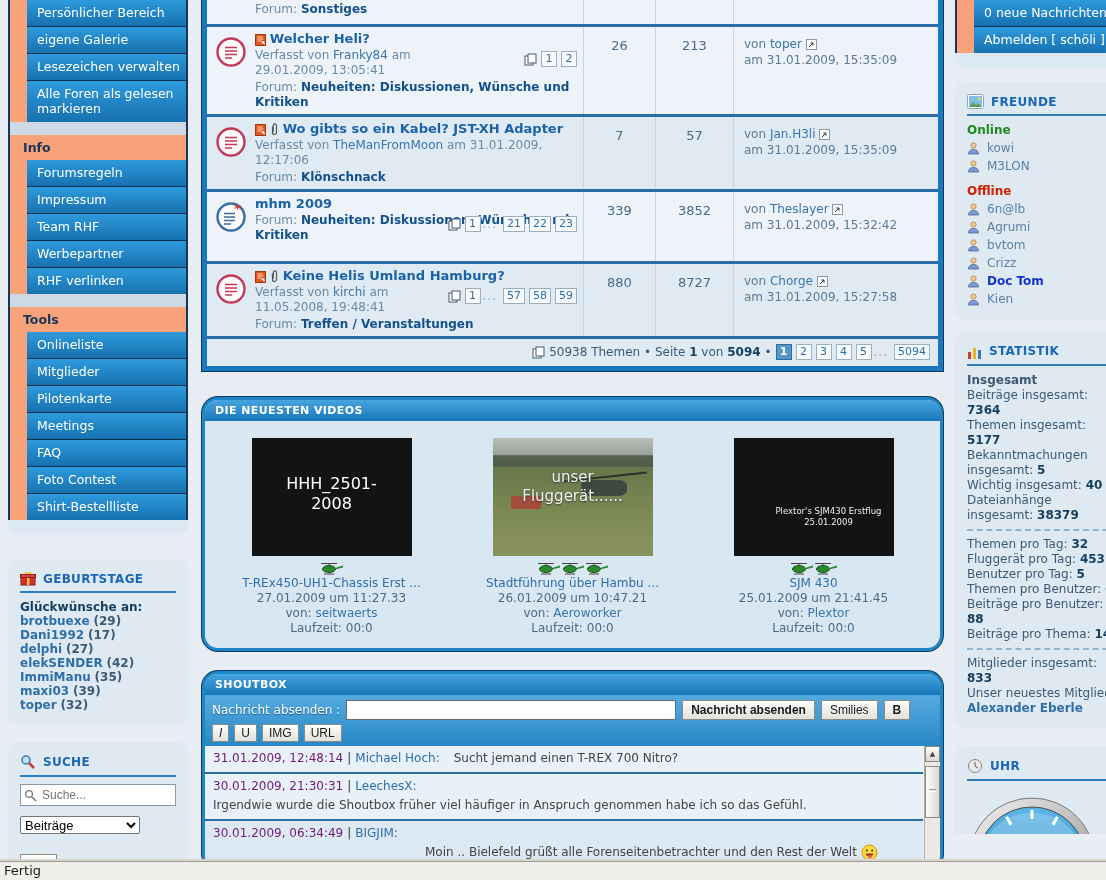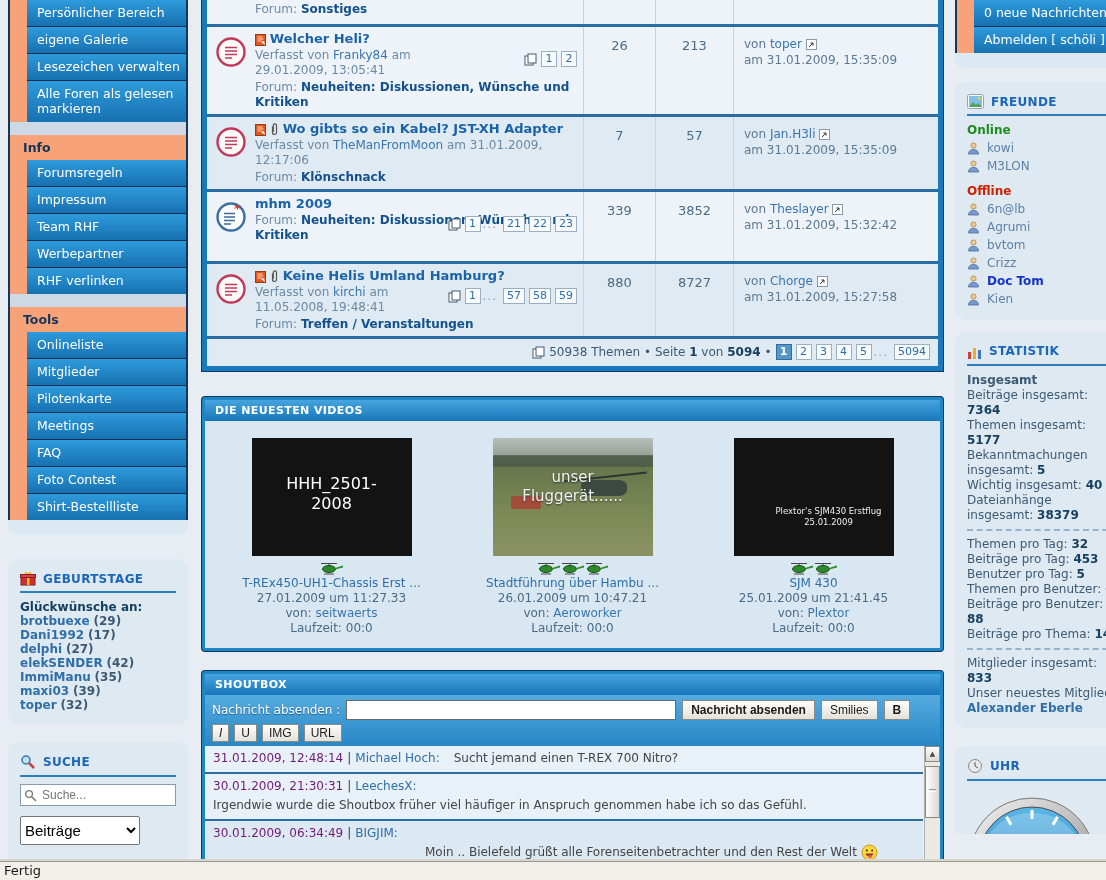--- a/index.html
+++ b/index.html
@@ -44,21 +44,21 @@
 .chip{display:inline-block;min-width:16px;padding:0 3px;border:1px solid #9ab0c0;background:#f7fbfd;color:#2f6fa8;font-size:11px;line-height:14px;text-align:center;margin-left:4px;vertical-align:middle}
 .chip.cur{background:#5596c8;border-color:#2e6da4;color:#fff;font-weight:bold}
 .tcell-replies,.tcell-views{flex:none;border-left:1px solid #c3d4e2;text-align:center;padding-top:11px;color:#4a6b85;font-size:13px}
 .tcell-replies{width:72px}
 .tcell-views{width:78px}
 .tcell-last{width:205px;flex:none;border-left:1px solid #c3d4e2;padding:9px 6px 4px 10px;font-size:12px;color:#5b7a94;line-height:16px}
 .tfoot{background:#dfeaf2;border-top:3px solid #2a6da5;padding:5px 8px 6px;text-align:right;color:#3c5a74;font-size:12px}
 .tfoot b{color:#16405f}
 
 
-.bluepanel{border:3px solid #1f86c6;border-radius:3px;overflow:hidden;box-shadow:0 0 0 1px #0f3a5f;background:#d9e7f2}
+.bluepanel{border:3px solid #1f86c6;border-radius:16px;overflow:hidden;box-shadow:0 0 0 1px #0f3a5f;background:#d9e7f2}
 .bluepanel-h{background:linear-gradient(180deg,#46a4de,#1877ba);color:#fff;font-weight:bold;font-size:11px;padding:4px 10px;letter-spacing:.4px}
 
 
 .vid-body{display:flex;justify-content:space-around;padding:17px 6px 12px}
 .vid{width:236px;text-align:center;font-size:12px;color:#4a6b85;line-height:15px}
 .vid-thumb{position:relative;width:160px;height:118px;margin:0 auto;background:#131313;color:#fff;overflow:hidden;cursor:pointer}
 .vt-center{position:absolute;left:0;right:0;top:36px;font-size:16px;line-height:20px}
 .vt-photo{background:linear-gradient(180deg,#b9beba 0%,#9aa39b 14%,#54634c 15%,#4f5e49 24%,#68764c 25%,#7d8a55 65%,#8b9263 100%)}
 .vt-overlay{position:absolute;left:0;right:0;top:30px;font-size:15px;line-height:19px;color:#f2f2ee;text-shadow:0 1px 2px #333}
 .vt-small{position:absolute;left:30px;right:0;top:68px;font-size:8.5px;line-height:11px;color:#eee}
@@ -176,21 +176,21 @@
           </svg></span>
       <span>SUCHE</span>
     </div>
     <div style="position:relative;margin:3px 0 10px">
       <span style="position:absolute;left:4px;top:4px"><svg width="13" height="13" viewBox="0 0 13 13">
             <circle cx="5" cy="5" r="3.4" fill="none" stroke="#777" stroke-width="1.3"></circle>
             <line x1="8" y1="8" x2="12" y2="12" stroke="#777" stroke-width="1.6"></line>
           </svg></span>
       <input class="sb-input" style="width: 100%; padding-left: 21px; height: 22px; border: 1px solid rgb(138, 154, 168);" placeholder="Suche...">
     </div>
-    <select style="width:120px;height:29px;font-size:15px;margin-bottom:20px">
+    <select style="width:120px;height:18px;font-size:13px;margin-bottom:20px">
       <option>Beiträge</option>
     </select>
     <div><button class="btn">Los</button></div>
     <a style="display:inline-block;margin-top:14px;color:#2f6fa8;font-size:13px">erweiterte Suche</a>
   </div>
 
 </div>
 
 <div class="col-mid">
 
@@ -554,21 +554,21 @@
       <span>STATISTIK</span>
     </div>
     <div class="st-line blk-label">Insgesamt</div>
     <div class="st-line"><span>Beiträge insgesamt:</span> <b>7364</b></div>
     <div class="st-line"><span>Themen insgesamt:</span> <b>5177</b></div>
     <div class="st-line"><span>Bekanntmachungen insgesamt:</span> <b>5</b></div>
     <div class="st-line"><span>Wichtig insgesamt:</span> <b>40</b></div>
     <div class="st-line"><span>Dateianhänge insgesamt:</span> <b>38379</b></div>
     <div class="st-dash"></div>
     <div class="st-line"><span>Themen pro Tag:</span> <b>32</b></div>
-    <div class="st-line"><span>Beiträge pro Tag:</span> <b>453</b></div>
+    <div class="st-line"><span>Fluggerät pro Tag:</span> <b>453</b></div>
     <div class="st-line"><span>Benutzer pro Tag:</span> <b>5</b></div>
     <div class="st-line"><span>Themen pro Benutzer:</span> <b>6</b></div>
     <div class="st-line"><span>Beiträge pro Benutzer:</span> <b>88</b></div>
     <div class="st-line"><span>Beiträge pro Thema:</span> <b>14</b></div>
     <div class="st-dash"></div>
     <div class="st-line"><span>Mitglieder insgesamt:</span> <b>833</b></div>
     <div class="st-line">Unser neuestes Mitglied:</div>
     <div class="st-line"><a class="blue-link">Alexander Eberle</a></div>
   </div>
 

